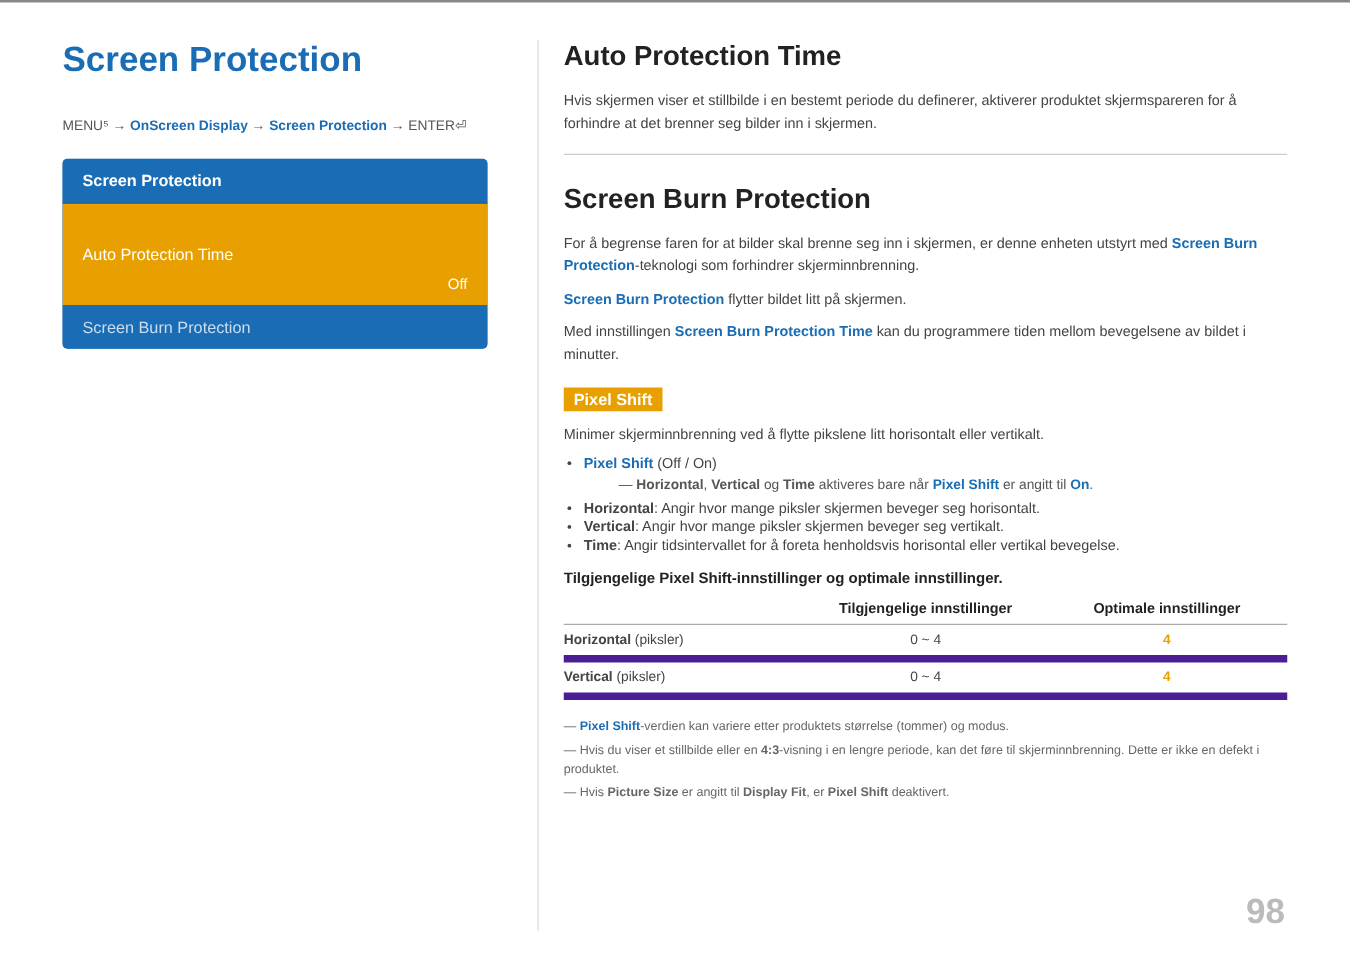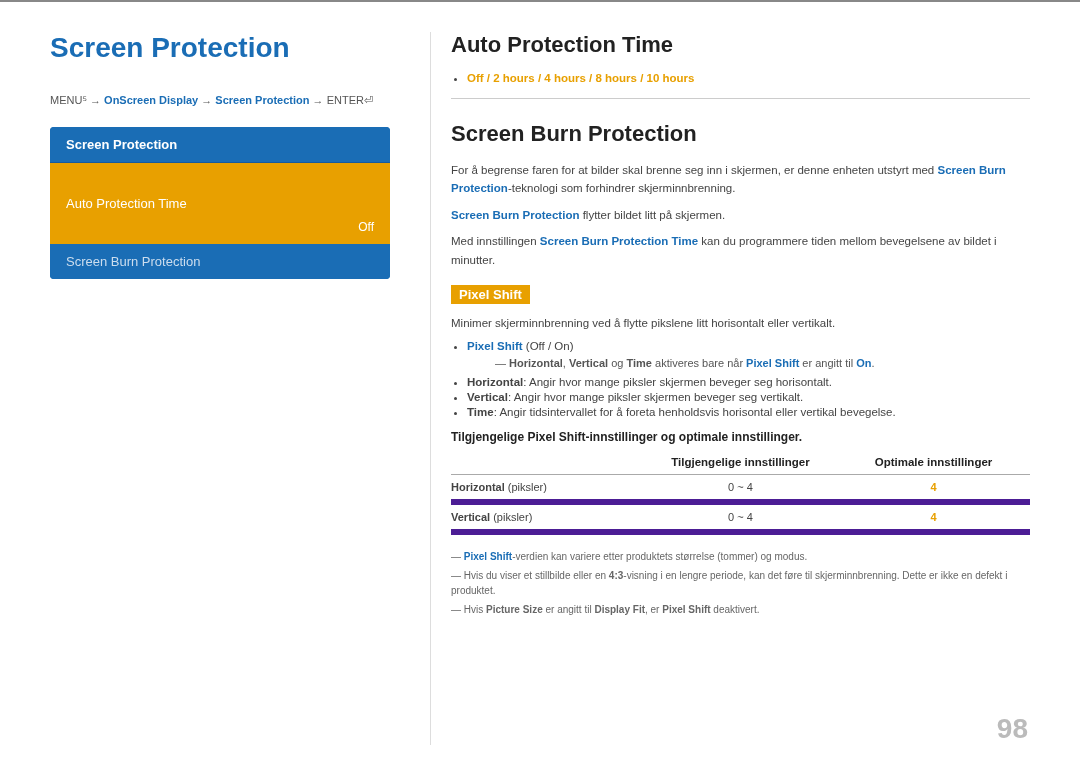--- a/index.html
+++ b/index.html
@@ -265,26 +265,22 @@
     </div>
 
 
   </div>
 
   <div class="right-panel">
 
     
     <h2 class="section-title">Auto Protection Time</h2>
 
-
-    <ul class="bullet-list">
-      <li>
-        <span class="highlight-orange">Off / 2 hours / 4 hours / 8 hours / 10 hours</span>
-      </li>
-    </ul>
+    <p class="body-text">Hvis skjermen viser et stillbilde i en bestemt periode du definerer, aktiverer produktet skjermspareren for å forhindre at det brenner seg bilder inn i skjermen.</p>
+
 
     <hr class="divider">
 
     
     <h2 class="section-title-2">Screen Burn Protection</h2>
 
     <p class="body-text">
       <span>For å begrense faren for at bilder skal brenne seg inn i skjermen, er denne enheten utstyrt med </span><span class="highlight-blue">Screen Burn Protection</span><span>-teknologi som forhindrer skjerminnbrenning.</span>
     </p>
 

